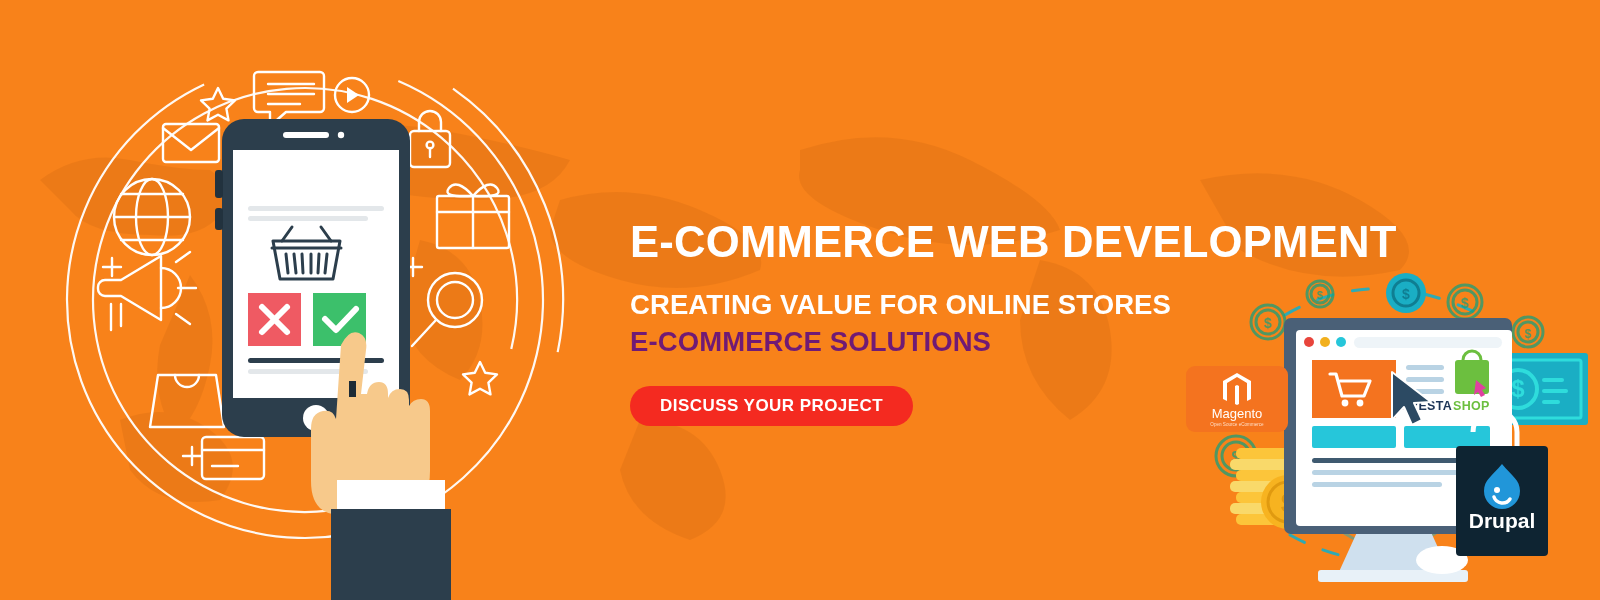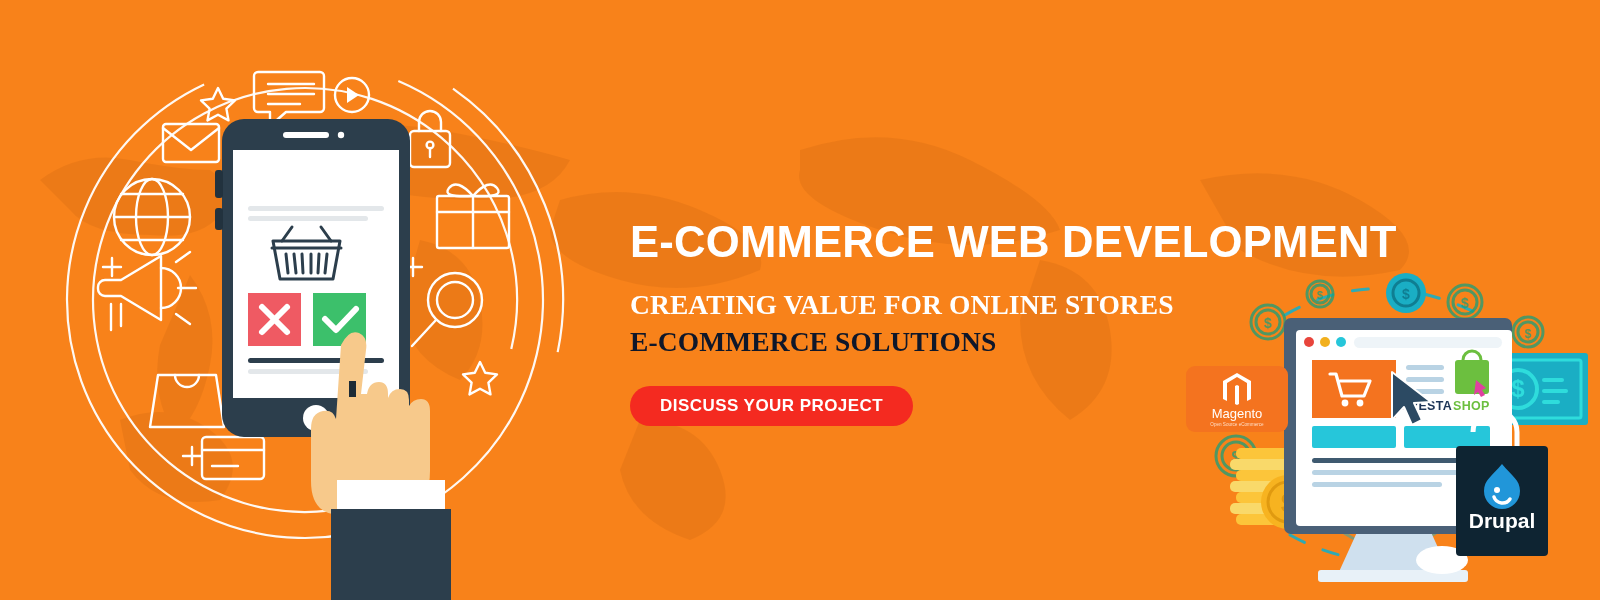--- a/index.html
+++ b/index.html
@@ -41,24 +41,23 @@
     transform: scaleX(.97);
     transform-origin: left center;
   }
   .subcopy {
     margin-top: 22px;
     font-size: 27.5px;
     font-weight: 700;
     line-height: 1.33;
     color: #ffffff;
     letter-spacing: .1px;
-    font-family: Liberation Serif, serif;
   }
   .subcopy .line { display:block; white-space:nowrap; }
-  .subcopy .line.dark { color:#0f172a; }
+  .subcopy .line.dark { color:#701a75; }
 
   .cta {
     display: inline-flex;
     align-items: center;
     justify-content: center;
     margin-top: 26px;
     height: 40px;
     padding: 15px 30px;
     border: none;
     border-radius: 20px;

